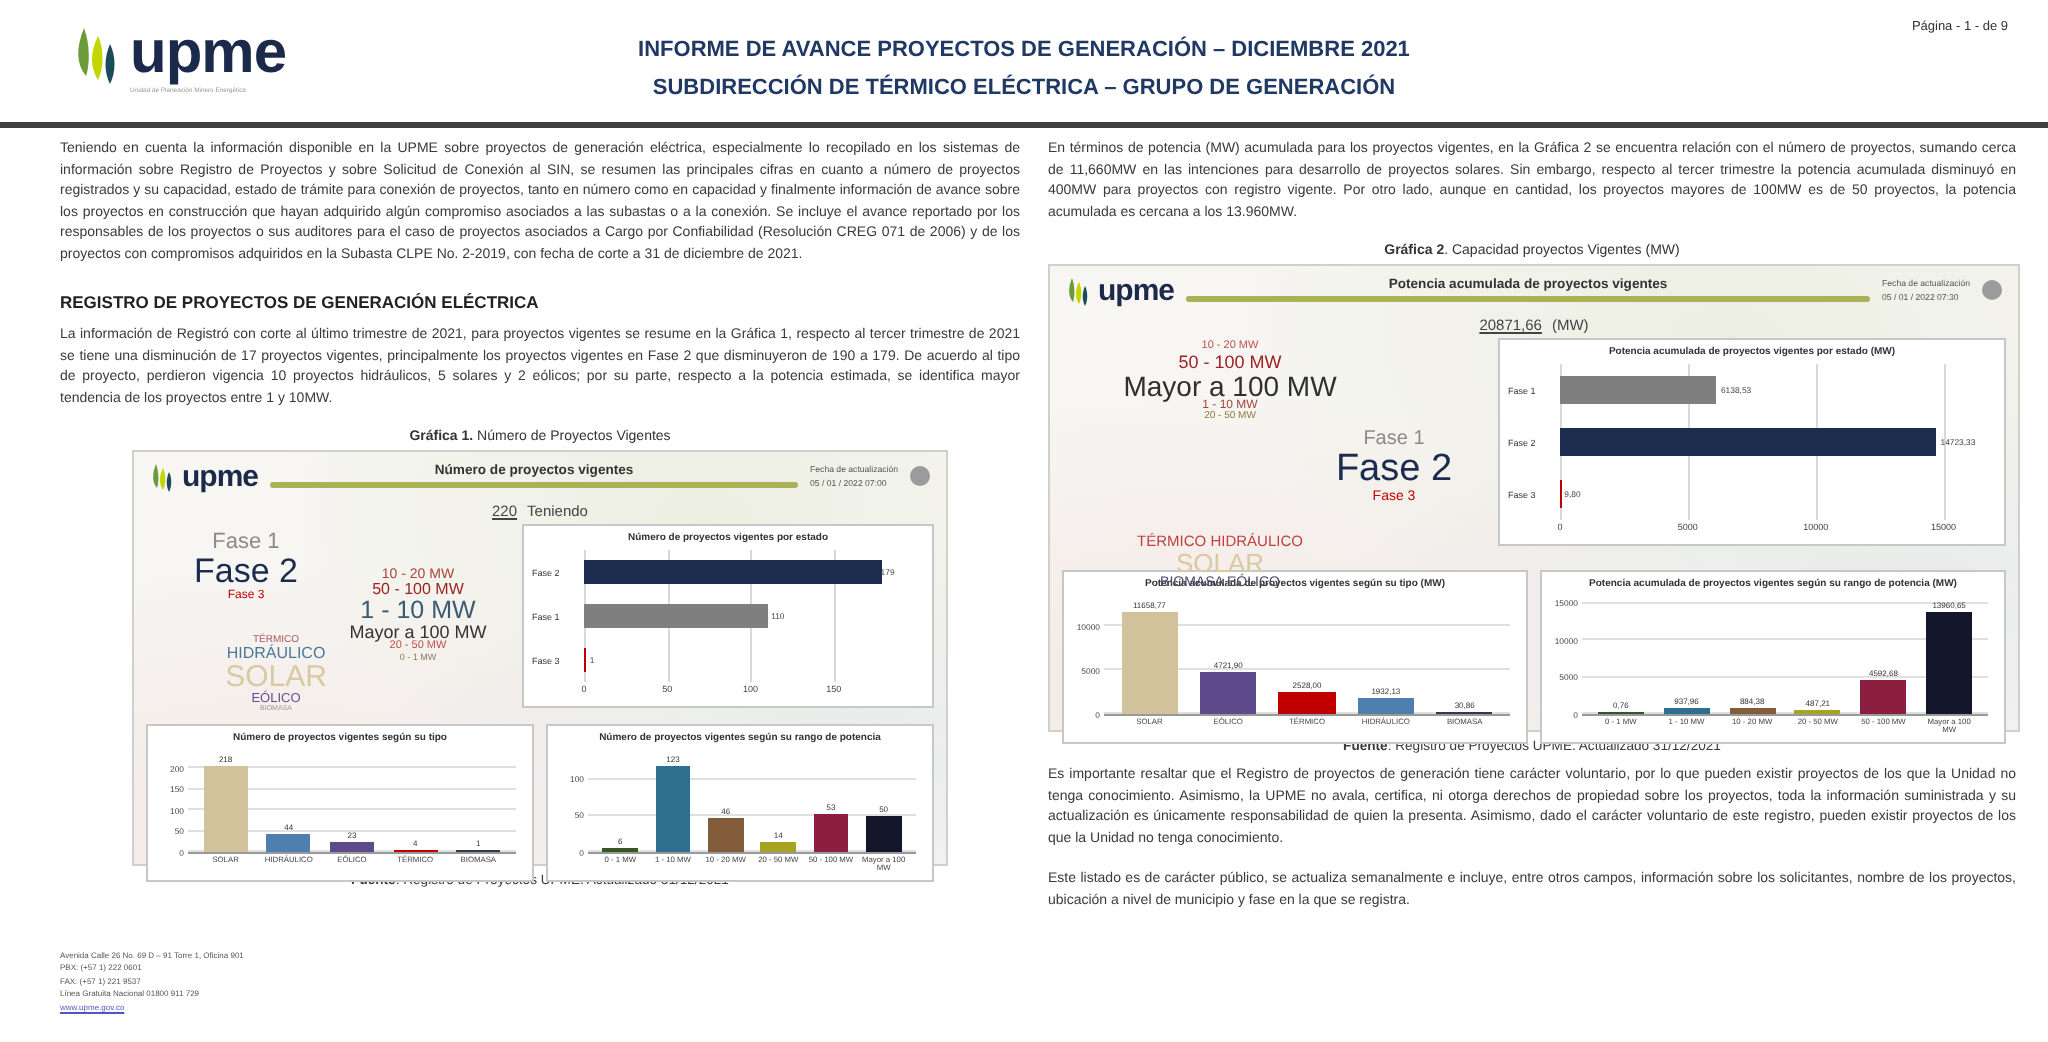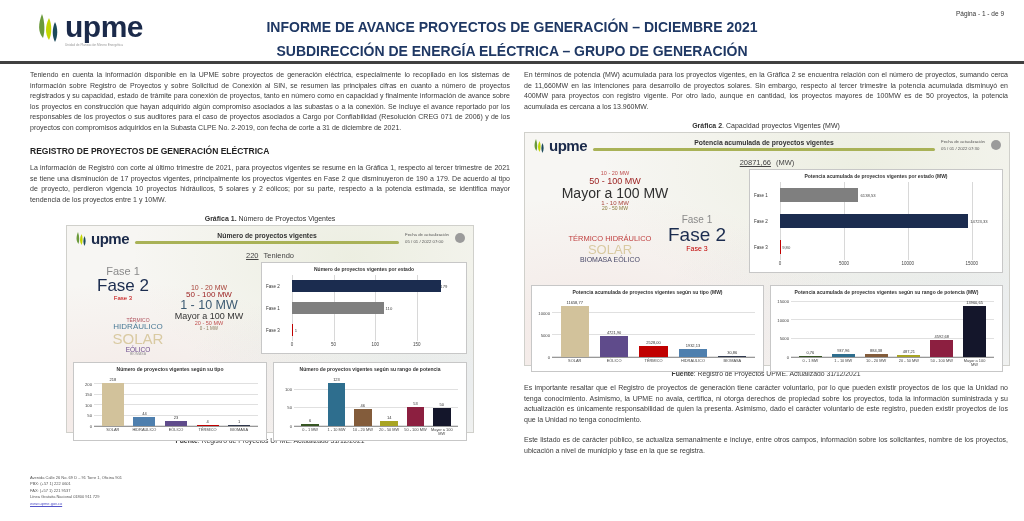--- a/index.html
+++ b/index.html
@@ -1,19 +1,19 @@
 <!DOCTYPE html>
 <html lang="es"><head>
 <meta charset="utf-8">
 <style>
   html,body{margin:0;padding:0;background:#e8e8e8;}
   .page{position:relative;width:1024px;height:521px;background:#fff;font-family:"Liberation Sans",sans-serif;color:#3a3a3a;overflow:hidden;margin:0 auto;}
   
   .hdr{position:absolute;top:8px;left:0;right:0;height:52px;}
-  .hdr-title{text-align:center;color:#1f3864;font-weight:bold;font-size:14px;line-height:1.7;padding-top:8px;}
+  .hdr-title{text-align:center;color:#1f3864;font-weight:bold;font-size:11px;line-height:1.7;padding-top:8px;}
   .page-label{position:absolute;right:20px;top:2px;font-size:6.5px;color:#333;}
   .hdr-rule{position:absolute;top:61px;left:0;right:0;height:2.5px;background:#404040;}
   
   .logo{display:flex;align-items:flex-start;gap:3px;}
   .logo svg{display:block;}
   .logo-txt{font-weight:bold;color:#1b2a4a;letter-spacing:-0.5px;}
   .hdr .logo{position:absolute;left:36px;top:4px;}
   .hdr .logo-txt{font-size:30px;line-height:30px;}
   .hdr .logo-tag{font-size:3px;color:#999;margin-top:1px;}
   .dash .logo-txt{font-size:15px;line-height:15px;}
@@ -100,21 +100,21 @@
         <path d="M13,6 C9,14 9,22 13,28 C16,22 16,12 13,6 Z" fill="#c3d600"></path>
         <path d="M19,10 C16,17 16,24 19,30 C22,24 22,16 19,10 Z" fill="#1b4a5a"></path>
       </svg>
       <div>
         <div class="logo-txt">upme</div>
         <div class="logo-tag" style="font-size:3.2px;color:#999;">Unidad de Planeación Minero Energética</div>
       </div>
     </div>
     <div class="hdr-title">
       <div>INFORME DE AVANCE PROYECTOS DE GENERACIÓN – DICIEMBRE 2021</div>
-      <div>SUBDIRECCIÓN DE ENERGÍA ELÉCTRICA – GRUPO DE GENERACIÓN</div>
+      <div>SUBDIRECCIÓN DE TÉRMICO ELÉCTRICA – GRUPO DE GENERACIÓN</div>
     </div>
     <div class="page-label">Página - 1 - de 9</div>
   </div>
   <div class="hdr-rule"></div>
 
   <div class="content">
 
     <div class="col-l">
       <p class="body">Teniendo en cuenta la información disponible en la UPME sobre proyectos de generación eléctrica, especialmente lo recopilado en los sistemas de información sobre Registro de Proyectos y sobre Solicitud de Conexión al SIN, se resumen las principales cifras en cuanto a número de proyectos registrados y su capacidad, estado de trámite para conexión de proyectos, tanto en número como en capacidad y finalmente información de avance sobre los proyectos en construcción que hayan adquirido algún compromiso asociados a las subastas o a la conexión. Se incluye el avance reportado por los responsables de los proyectos o sus auditores para el caso de proyectos asociados a Cargo por Confiabilidad (Resolución CREG 071 de 2006) y de los proyectos con compromisos adquiridos en la Subasta CLPE No. 2-2019, con fecha de corte a 31 de diciembre de 2021.</p>
       <h3 class="sec" style="margin-top:13px;">REGISTRO DE PROYECTOS DE GENERACIÓN ELÉCTRICA</h3>
@@ -340,21 +340,21 @@
                 <span class="wc-item" style="color: rgb(47, 47, 47); font-size: 14px;">Mayor a 100 MW</span>
                 <span class="wc-item" style="color: rgb(168, 67, 58); font-size: 6px;">1 - 10 MW</span>
                 <span class="wc-item" style="color: rgb(138, 122, 58); font-size: 5px;">20 - 50 MW</span>
               </div>
             <div class="wc-g" id="wc2-fases">
                 <span class="wc-item" style="color: rgb(138, 138, 138); font-size: 10px;">Fase 1</span>
                 <span class="wc-item" style="color: rgb(27, 44, 79); font-size: 19px;">Fase 2</span>
                 <span class="wc-item" style="color: rgb(192, 0, 0); font-size: 7px;">Fase 3</span>
               </div>
             <div class="wc-g" id="wc2-tipos">
-                <span class="wc-item" style="color: rgb(192, 64, 64); font-size: 7.5px;">TÉRMICO HIDRÁULICO</span>
+                <span class="wc-item" style="color: rgb(192, 64, 64); font-size: 7.5px; margin-top: 32px;">TÉRMICO HIDRÁULICO</span>
                 <span class="wc-item" style="color: rgb(217, 202, 162); font-size: 13px;">SOLAR</span>
                 <span class="wc-item" style="color: rgb(74, 74, 106); font-size: 7px;">BIOMASA EÓLICO</span>
               </div>
           </div>
           <div class="panel">
             <div class="panel-title">Potencia acumulada de proyectos vigentes por estado  (MW)</div>
             <div>
                 <div class="hbody">
                   <div class="hgrid">
                     <div class="hgridline" style="left: 0%;"></div>

